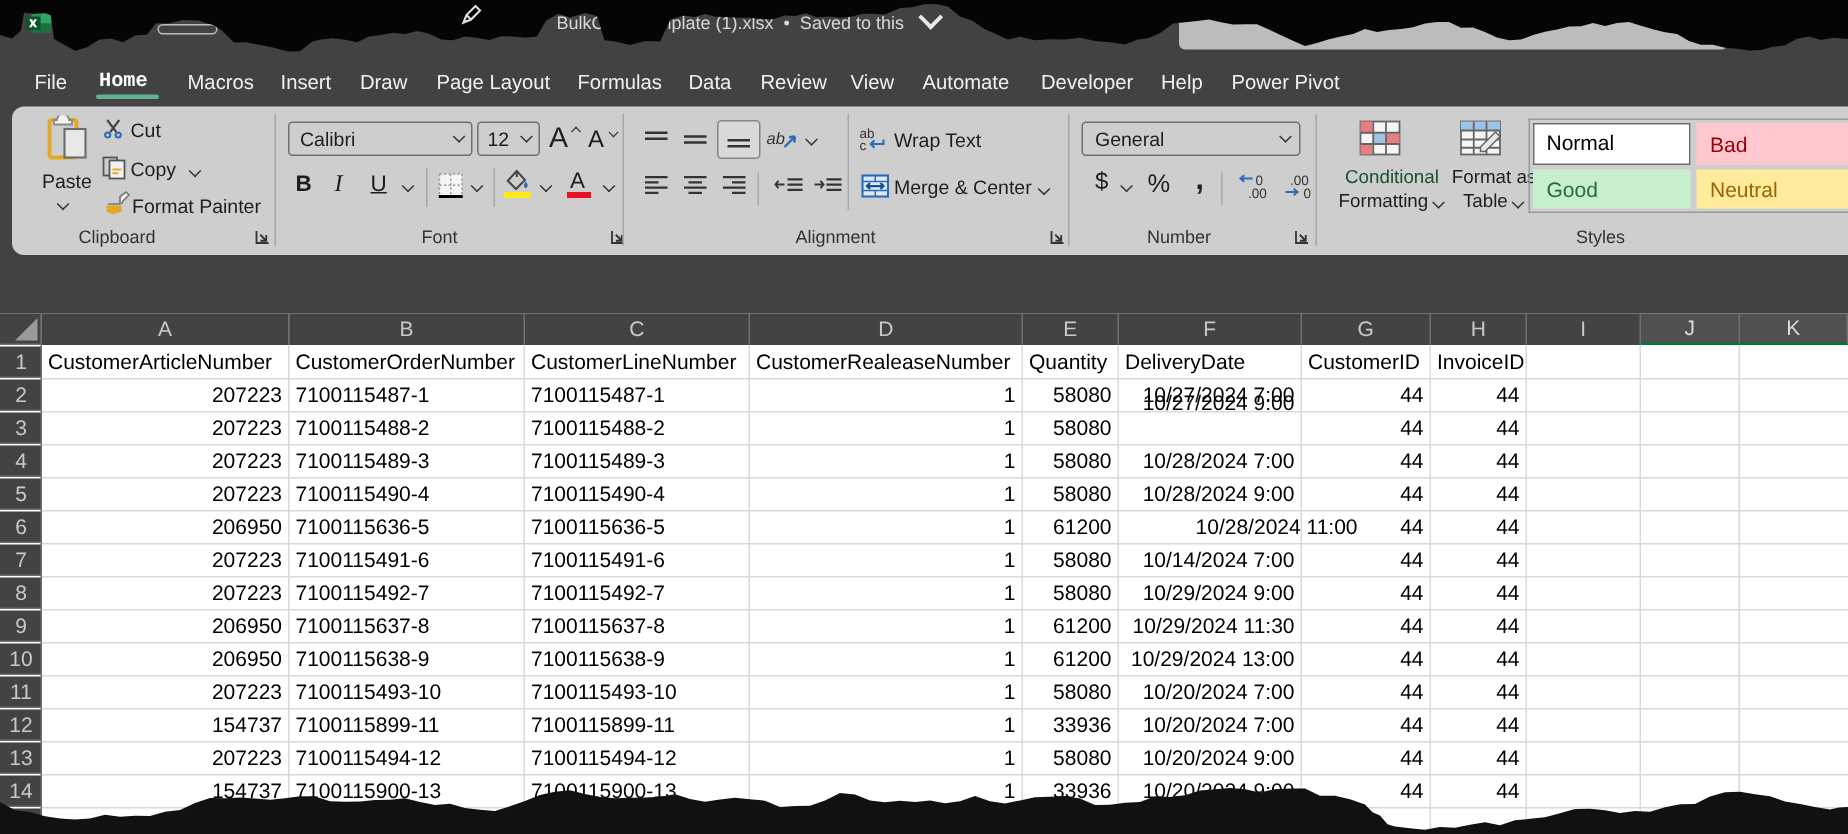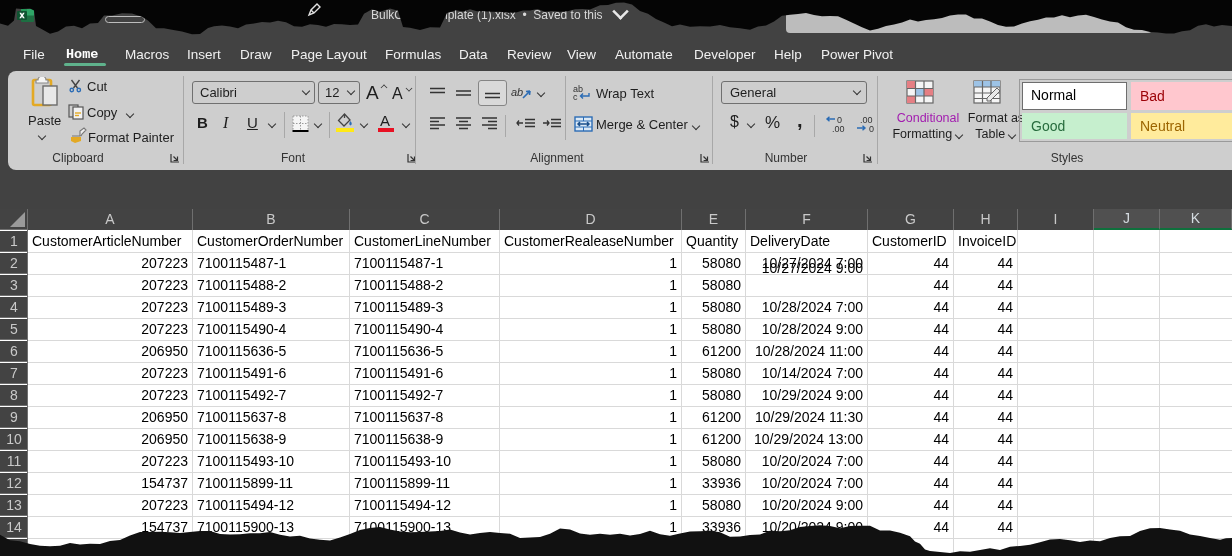--- a/index.html
+++ b/index.html
@@ -235,21 +235,21 @@
     <div class="rdiv" style="left:869px;"></div>
 
     <svg class="abs" style="left:898px; top:9px;" width="28" height="24" viewBox="0 0 28 24">
       <rect x="1" y="1" width="26" height="22" fill="#f5f5f5" stroke="#666" stroke-width="1.2"></rect>
       <rect x="1" y="1" width="8" height="8" fill="#e57f84"></rect>
       <rect x="9" y="9" width="9" height="7" fill="#9dc3e6"></rect>
       <rect x="1" y="16" width="8" height="7" fill="#e57f84"></rect>
       <rect x="18" y="9" width="9" height="7" fill="#e57f84"></rect>
       <path d="M1 8.5 H27 M1 16 H27 M9.5 1 V23 M18 1 V23" stroke="#666" stroke-width="1.2"></path>
     </svg>
-    <div class="rlabel" style="left:870px; top:40px; width:100px; font-size:12.5px; color:#a21caf;">Conditional</div>
+    <div class="rlabel" style="left:870px; top:40px; width:100px; font-size:12.5px; color:#14532d;">Conditional</div>
     <div class="rlabel" style="left:870px; top:56px; width:100px; font-size:12.5px; color:#1e1e1e;">Formatting <span style="display:inline-block; width:8px;"></span></div>
     <div class="chevd" style="left:947px; top:61px;"></div>
     <svg class="abs" style="left:965px; top:9px;" width="28" height="24" viewBox="0 0 28 24">
       <rect x="1" y="1" width="26" height="22" fill="#f5f5f5" stroke="#666" stroke-width="1.2"></rect>
       <rect x="1" y="1" width="26" height="6" fill="#9dc3e6"></rect>
       <path d="M1 7 H27 M1 13 H27 M1 18.5 H27 M9.5 1 V23 M18 1 V23" stroke="#666" stroke-width="1.2"></path>
       <path d="M24 8 L14 18 L14 21 L17 21 L27 11 Z" fill="#e8e8e8" stroke="#666" stroke-width="1"></path>
     </svg>
     <div class="rlabel" style="left:938px; top:40px; width:100px; font-size:12.5px; color:#1e1e1e;">Format as</div>
     <div class="rlabel" style="left:938px; top:56px; width:100px; font-size:12.5px; color:#1e1e1e;">Table <span style="display:inline-block; width:8px;"></span></div>
@@ -357,21 +357,21 @@
     <div class="cell num" style="left:504px; top:110px; width:173px; height:21px; line-height:21px;">1</div>
     <div class="cell num" style="left:686px; top:110px; width:55px; height:21px; line-height:21px;">58080</div>
     <div class="cell num" style="left:750px; top:110px; width:113px; height:21px; line-height:21px;">10/28/2024 9:00</div>
     <div class="cell num" style="left:872px; top:110px; width:77px; height:21px; line-height:21px;">44</div>
     <div class="cell num" style="left:958px; top:110px; width:55px; height:21px; line-height:21px;">44</div>
     <div class="cell num" style="left:32px; top:132px; width:156px; height:21px; line-height:21px;">206950</div>
     <div class="cell" style="left:197px; top:132px; width:149px; height:21px; line-height:21px;">7100115636-5</div>
     <div class="cell" style="left:354px; top:132px; width:142px; height:21px; line-height:21px;">7100115636-5</div>
     <div class="cell num" style="left:504px; top:132px; width:173px; height:21px; line-height:21px;">1</div>
     <div class="cell num" style="left:686px; top:132px; width:55px; height:21px; line-height:21px;">61200</div>
-    <div class="cell num" style="left:750px; top:132px; width:113px; height:21px; line-height:21px;">10/28/2024 11:00</div>
+    <div class="cell num" style="left:792px; top:132px; width:113px; height:21px; line-height:21px;">10/28/2024 11:00</div>
     <div class="cell num" style="left:872px; top:132px; width:77px; height:21px; line-height:21px;">44</div>
     <div class="cell num" style="left:958px; top:132px; width:55px; height:21px; line-height:21px;">44</div>
     <div class="cell num" style="left:32px; top:154px; width:156px; height:21px; line-height:21px;">207223</div>
     <div class="cell" style="left:197px; top:154px; width:149px; height:21px; line-height:21px;">7100115491-6</div>
     <div class="cell" style="left:354px; top:154px; width:142px; height:21px; line-height:21px;">7100115491-6</div>
     <div class="cell num" style="left:504px; top:154px; width:173px; height:21px; line-height:21px;">1</div>
     <div class="cell num" style="left:686px; top:154px; width:55px; height:21px; line-height:21px;">58080</div>
     <div class="cell num" style="left:750px; top:154px; width:113px; height:21px; line-height:21px;">10/14/2024 7:00</div>
     <div class="cell num" style="left:872px; top:154px; width:77px; height:21px; line-height:21px;">44</div>
     <div class="cell num" style="left:958px; top:154px; width:55px; height:21px; line-height:21px;">44</div>

